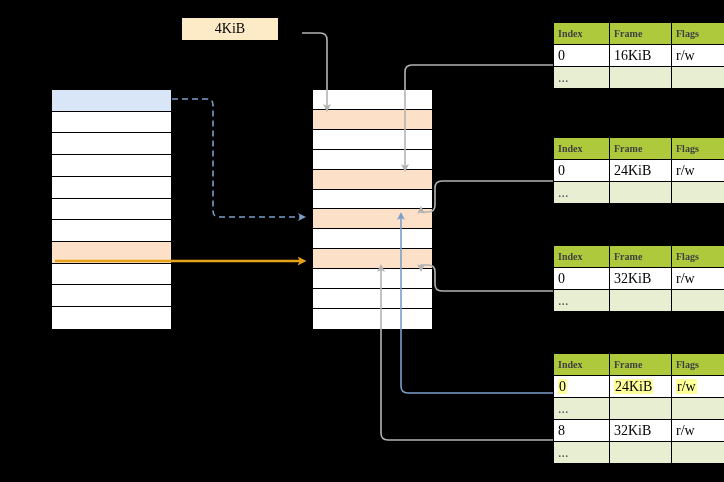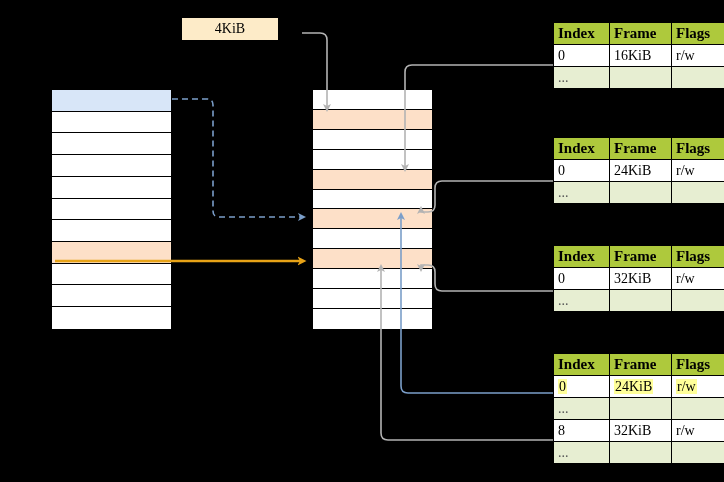--- a/index.html
+++ b/index.html
@@ -58,23 +58,23 @@
     height: 22px;
     box-sizing: border-box;
     text-align: left;
     font-weight: normal;
     color: #000000;
     overflow: hidden;
     white-space: nowrap;
   }
   .ptable th {
     background: #aec93c;
-    color: #000000;
+    color: #404040;
     font-weight: bold;
-    font-size: 15px;
+    font-size: 10px;
   }
   .ptable tr.ellipsis td {
     background: #e7eed2;
     color: #555555;
   }
   .ptable tr.datarow td { background: #ffffff; }
   .hl { background: #ffff99; padding: 0 1px; }
 
   
   #wires {

